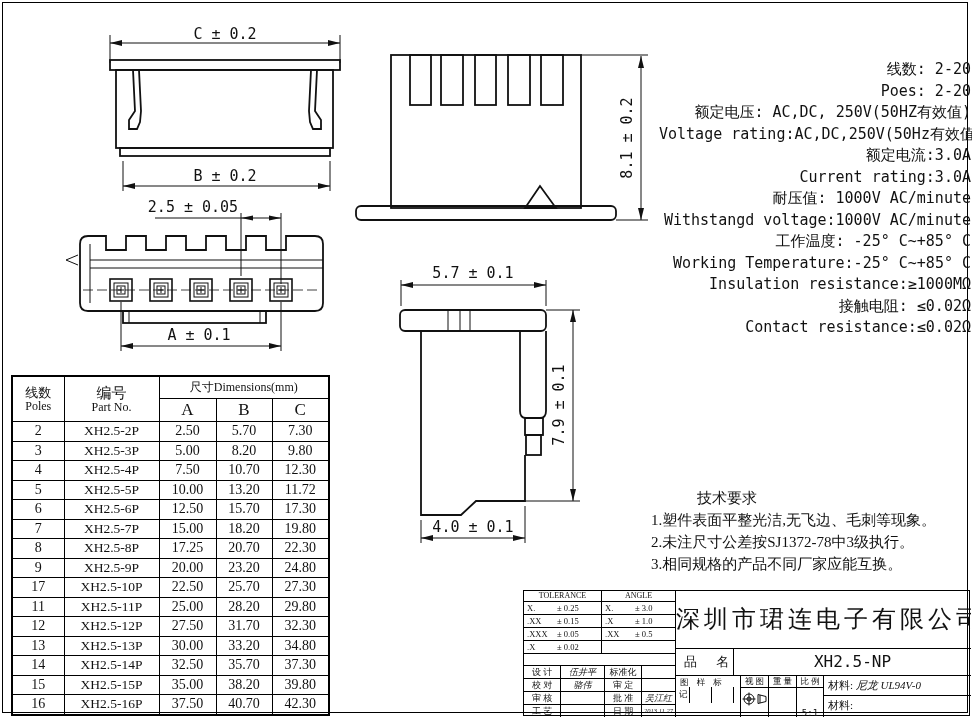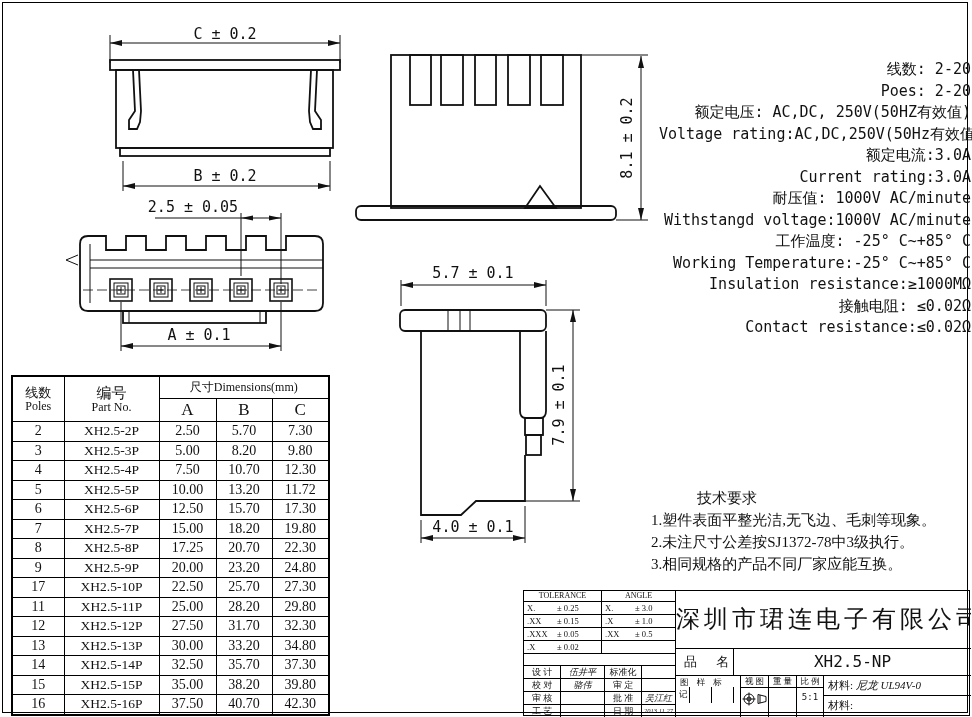--- a/index.html
+++ b/index.html
@@ -431,21 +431,21 @@
           <path d="M16,3.5 L24,5.5 V10.5 L16,12.5 Z"></path>
             <line x1="18" y1="4" x2="18" y2="12"></line>
         </g>
       </svg>
     </div>
     <div class="tb-cell no-bb" style="left:245px;top:85px;width:28px;height:41px;">
       <div class="small-lab">重 量</div>
     </div>
     <div class="tb-cell no-bb" style="left:273px;top:85px;width:27px;height:41px;">
       <div class="small-lab">比 例</div>
-      <div style="font-size:9px;text-align:center;margin-top:4px;font-family:'DejaVu Sans Mono',monospace;">5:1</div>
+      <div style="font-size:9px;text-align:center;margin-top:20px;font-family:'DejaVu Sans Mono',monospace;">5:1</div>
     </div>
     <div class="tb-cell mat no-br" style="left:300px;top:85px;width:147px;height:20px;">
       <span>材料:</span>
       <span class="mval">尼龙 UL94V-0</span>
     </div>
     <div class="tb-cell mat no-br no-bb" style="left:300px;top:105px;width:147px;height:21px;">
       <span>材料:</span>
     </div>
   </div>
 </div>

